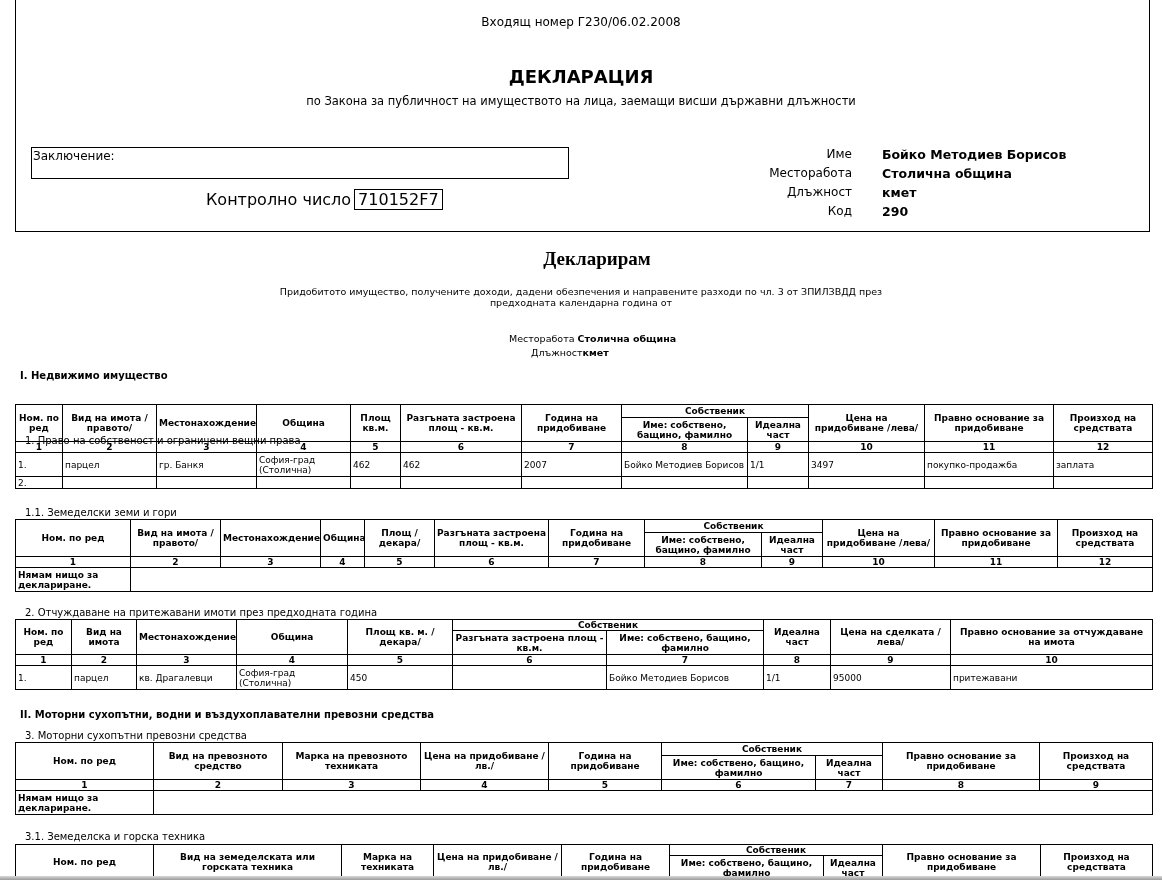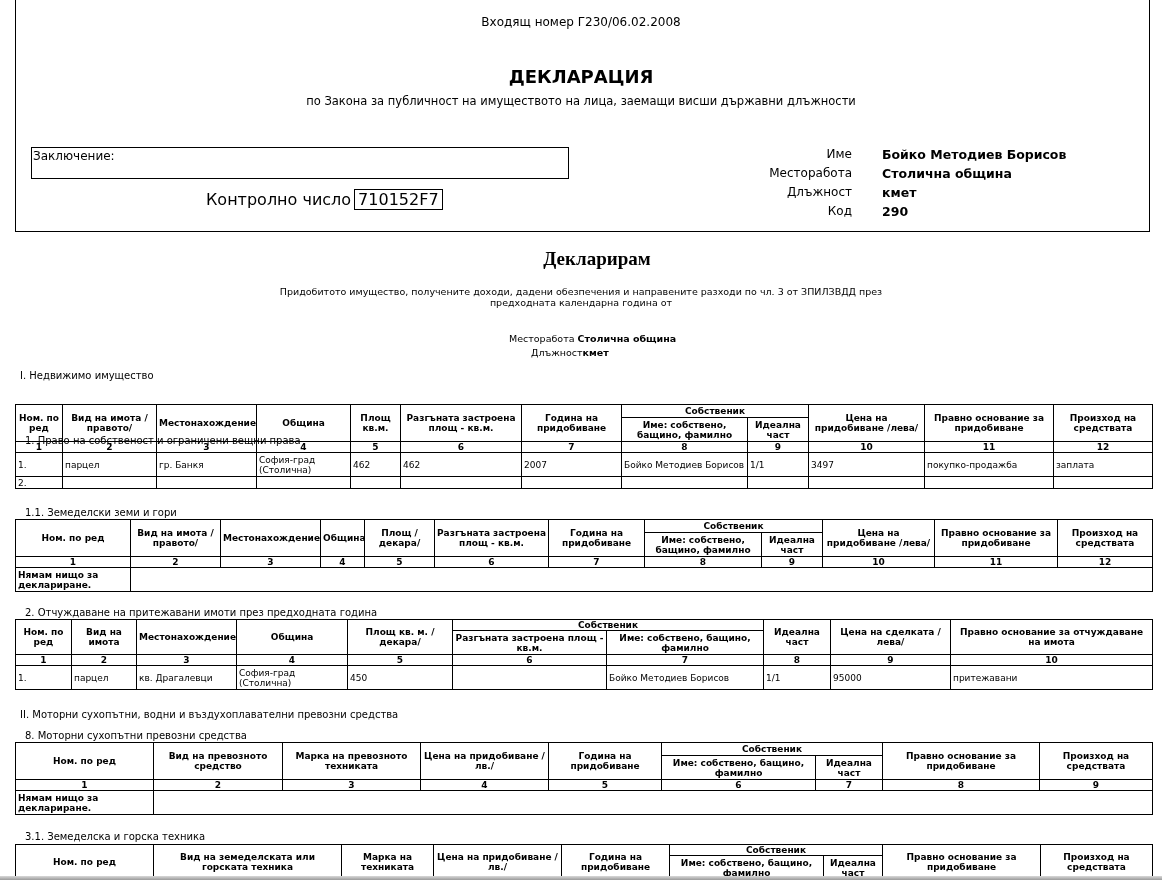--- a/index.html
+++ b/index.html
@@ -23,21 +23,21 @@
   .ctrl { position: absolute; left: 206px; top: 190px; font-size: 16px; }
   .ctrl-val { border: 1px solid #000; padding: 0 3px; margin-left: 3px; }
   .info { position: absolute; font-size: 12px; }
   .info-label { text-align: right; width: 130px; left: 722px; }
   .info-val { left: 882px; font-weight: bold; font-size: 12.5px; }
 
   .dec-h { left: 16px; width: 1162px; top: 248px; font-size: 19px; font-weight: bold; text-align: center; font-family: Liberation Serif, serif; }
   .small { font-size: 9.5px; }
   .p1 { left: 0; width: 1162px; top: 286px; text-align: center; line-height: 11px; }
   .bold { font-weight: bold; }
-  .sec-h { font-size: 10px; font-weight: normal; }
+  .sec-h { font-size: 10px; font-weight: bold; }
   .sub-h { font-size: 10px; }
 
   table.grid {
     position: absolute; border-collapse: collapse; table-layout: fixed;
     font-size: 9px;
   }
   table.grid td, table.grid th {
     border: 1px solid #000; padding: 0 2px; overflow: hidden; line-height: 10px;
   }
   table.grid th { font-weight: bold; text-align: center; }
@@ -271,21 +271,21 @@
     <td></td>
     <td>Бойко Методиев Борисов</td>
     <td>1/1</td>
     <td>95000</td>
     <td>притежавани</td>
   </tr>
 </tbody>
   </table>
 
 <div class="abs sec-h" style="left:20px; top:709px;">II. Моторни сухопътни, водни и въздухоплавателни превозни средства</div>
-<div class="abs sub-h" style="left:25px; top:730px;">8. Моторни сухопътни превозни средства</div>
+<div class="abs sub-h" style="left:25px; top:730px;">3. Моторни сухопътни превозни средства</div>
 <table class="grid" style="left:15px; top:742px; width:1137px;">
   <colgroup>
     <col style="width:138px">
       <col style="width:129px">
       <col style="width:138px">
       <col style="width:128px">
       <col style="width:113px">
       <col style="width:154px">
       <col style="width:67px">
       <col style="width:157px">

